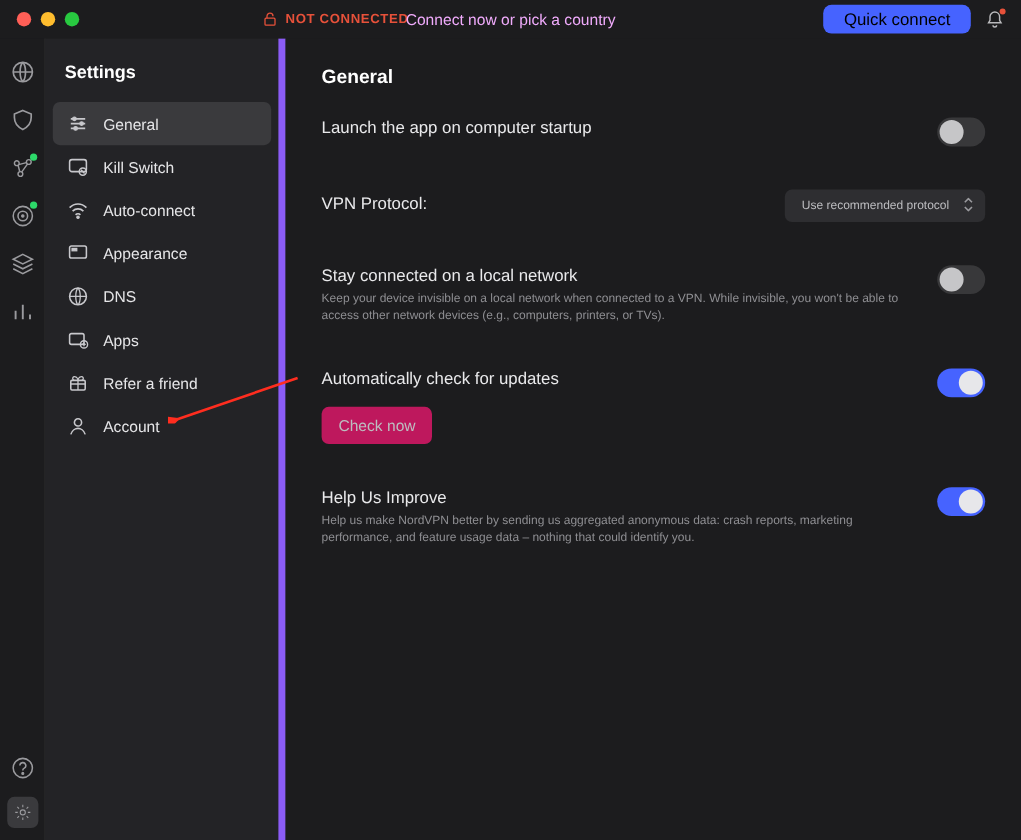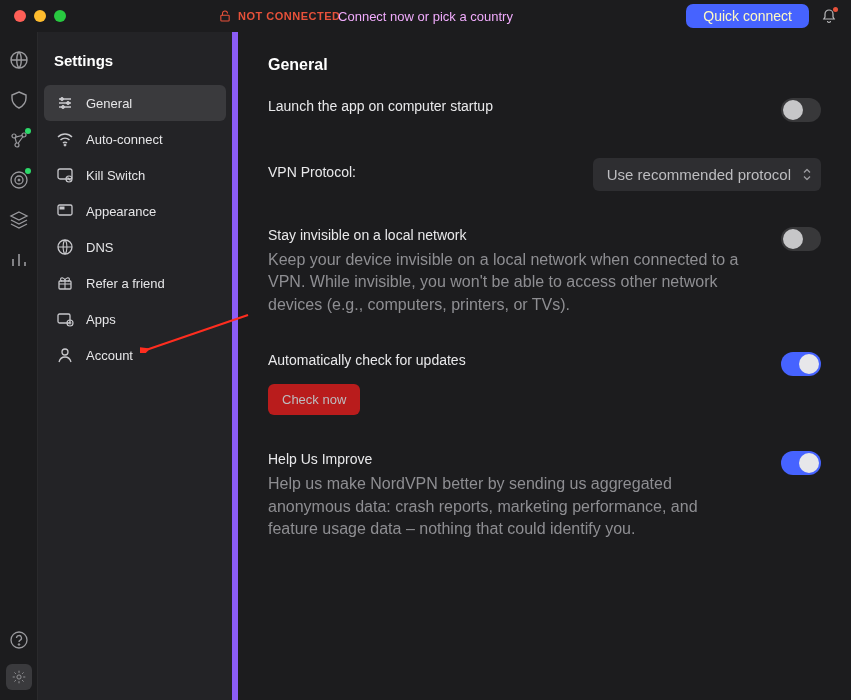--- a/index.html
+++ b/index.html
@@ -36,21 +36,21 @@
     color: #e7513a; font-weight: 700; font-size: 11px; letter-spacing: 0.5px;
   }
   .title-text {
     position: absolute; left: 50%; transform: translateX(-50%);
     color: #f0abfc; font-size: 13px; font-weight: 400;
   }
   .title-right {
     margin-left: auto; display: flex; align-items: center; gap: 12px;
   }
   .quick-connect-btn {
-    background: #4663ff; color: #fef9c3; border: none;
+    background: #4663ff; color: #000000; border: none;
     border-radius: 7px; padding: 4px 17px; font-size: 14px;
     font-weight: 400; cursor: pointer;
   }
   .bell-wrap { position: relative; width: 16px; height: 16px; }
   .bell-dot { position: absolute; top: -1px; right: -1px; width: 5px; height: 5px; border-radius: 50%; background: #e7513a; }
 
   
   .body {
     flex: 1; display: flex; min-height: 0;
   }
@@ -90,44 +90,44 @@
     overflow-y: auto; color: #d0d0d2;
   }
   .content h2 { color: #fff; font-size: 16px; font-weight: 600; margin-bottom: 24px; }
 
   .row {
     display: flex; justify-content: space-between; align-items: flex-start;
     margin-bottom: 36px; gap: 30px;
   }
   .row .left { flex: 1; }
   .row .label { color: #e9e9eb; font-size: 14px; font-weight: 400; margin-bottom: 6px; }
-  .row .desc { color: #8e8e92; font-size: 16px; line-height: 1.4; }
+  .row .desc { color: #8e8e92; font-size: 10px; line-height: 1.4; }
 
   .toggle {
     width: 40px; height: 24px; border-radius: 12px;
     position: relative; flex-shrink: 0; cursor:pointer;
   }
   .toggle .knob {
     width: 20px; height: 20px; border-radius: 50%;
     background: #c6c6c8; position: absolute; top: 2px;
   }
   .toggle.off { background: #38383a; }
   .toggle.off .knob { left: 2px; }
   .toggle.on { background: #4663ff; }
   .toggle.on .knob { right: 2px; background: #e7e7ea; }
 
   .select {
     background: #2e2e31; color: #bdbdc0; padding: 8px 30px 8px 14px;
-    border-radius: 6px; font-size: 15px; position: relative; cursor:pointer;
+    border-radius: 6px; font-size: 10px; position: relative; cursor:pointer;
     flex-shrink: 0;
   }
   .select .chevrons { position:absolute; right:10px; top:50%; transform:translateY(-50%); }
 
   .check-btn {
-    background: #b91c1c; color: #bdbdc0; border:none;
+    background: #be185d; color: #bdbdc0; border:none;
     padding: 8px 14px; border-radius: 6px; font-size: 13px; cursor:pointer;
     margin-top: 10px;
   }
 
   
   .arrow {
     position: absolute; pointer-events: none;
     left: 140px; top: 313px; width: 110px; height: 40px; z-index: 10;
   }
 </style>
@@ -228,72 +228,72 @@
             <circle cx="6" cy="5" r="1.5" fill="#c8c8cc"></circle>
             <circle cx="12" cy="9" r="1.5" fill="#c8c8cc"></circle>
             <circle cx="7" cy="13" r="1.5" fill="#c8c8cc"></circle>
           </svg>
         </span>
       <span>General</span>
     </div>
     <div class="side-item">
       <span class="icn">
           <svg viewBox="0 0 18 18" width="18" height="18" fill="none">
-            <path d="M2 7c4-4 10-4 14 0M4.5 10c2.5-2.5 6.5-2.5 9 0M7 13c1-1 3-1 4 0" stroke-width="1.4"></path>
-            <circle cx="9" cy="15" r="1" fill="#c8c8cc"></circle>
-          </svg>
-        </span>
-      <span>Auto-connect</span>
-    </div>
-    <div class="side-item">
-      <span class="icn">
-          <svg viewBox="0 0 18 18" width="18" height="18" fill="none">
             <rect x="2" y="3" width="14" height="10" rx="2" stroke-width="1.3"></rect>
             <circle cx="13" cy="13" r="3" stroke-width="1.2"></circle>
             <path d="M11.5 11.5l3 3" stroke-width="1.2"></path>
           </svg>
         </span>
       <span>Kill Switch</span>
     </div>
     <div class="side-item">
       <span class="icn">
           <svg viewBox="0 0 18 18" width="18" height="18" fill="none">
+            <path d="M2 7c4-4 10-4 14 0M4.5 10c2.5-2.5 6.5-2.5 9 0M7 13c1-1 3-1 4 0" stroke-width="1.4"></path>
+            <circle cx="9" cy="15" r="1" fill="#c8c8cc"></circle>
+          </svg>
+        </span>
+      <span>Auto-connect</span>
+    </div>
+    <div class="side-item">
+      <span class="icn">
+          <svg viewBox="0 0 18 18" width="18" height="18" fill="none">
             <rect x="2" y="3" width="14" height="10" rx="1.5" stroke-width="1.3"></rect>
             <rect x="4" y="5" width="4" height="2" fill="#c8c8cc"></rect>
           </svg>
         </span>
       <span>Appearance</span>
     </div>
     <div class="side-item">
       <span class="icn">
           <svg viewBox="0 0 18 18" width="18" height="18" fill="none">
             <circle cx="9" cy="9" r="7" stroke-width="1.3"></circle>
             <path d="M2 9h14M9 2c2.5 2.5 2.5 11.5 0 14M9 2c-2.5 2.5-2.5 11.5 0 14" stroke-width="1.1"></path>
           </svg>
         </span>
       <span>DNS</span>
-    </div>
-    <div class="side-item">
-      <span class="icn">
-          <svg viewBox="0 0 18 18" width="18" height="18" fill="none">
-            <rect x="3" y="7" width="12" height="8" rx="1" stroke-width="1.3"></rect>
-            <path d="M3 10h12M9 7v8M6 7c-2 0-2-4 1-3 1 .3 2 2 2 3M12 7c2 0 2-4-1-3-1 .3-2 2-2 3" stroke-width="1.1"></path>
-          </svg>
-        </span>
-      <span>Refer a friend</span>
     </div>
     <div class="side-item">
       <span class="icn">
           <svg viewBox="0 0 18 18" width="18" height="18" fill="none">
             <rect x="2" y="4" width="12" height="9" rx="1.5" stroke-width="1.3"></rect>
             <circle cx="14" cy="13" r="3" stroke-width="1.2"></circle>
             <path d="M14 11.5v3M12.5 13h3" stroke-width="1.2"></path>
           </svg>
         </span>
       <span>Apps</span>
+    </div>
+    <div class="side-item">
+      <span class="icn">
+          <svg viewBox="0 0 18 18" width="18" height="18" fill="none">
+            <rect x="3" y="7" width="12" height="8" rx="1" stroke-width="1.3"></rect>
+            <path d="M3 10h12M9 7v8M6 7c-2 0-2-4 1-3 1 .3 2 2 2 3M12 7c2 0 2-4-1-3-1 .3-2 2-2 3" stroke-width="1.1"></path>
+          </svg>
+        </span>
+      <span>Refer a friend</span>
     </div>
     <div class="side-item">
       <span class="icn">
           <svg viewBox="0 0 18 18" width="18" height="18" fill="none">
             <circle cx="9" cy="6" r="3" stroke-width="1.3"></circle>
             <path d="M3 16c1-3.5 4-5 6-5s5 1.5 6 5" stroke-width="1.3"></path>
           </svg>
         </span>
       <span>Account</span>
     </div>
@@ -320,21 +320,21 @@
         <span class="chevrons">
           <svg width="8" height="12" viewBox="0 0 8 12" fill="none">
               <path d="M1 4l3-3 3 3M1 8l3 3 3-3" stroke="#9a9a9e" stroke-width="1.3"></path>
             </svg>
         </span>
       </div>
     </div>
 
     <div class="row">
       <div class="left">
-        <div class="label">Stay invisible on a local network</div>
+        <div class="label">Stay connected on a local network</div>
         <div class="desc">Keep your device invisible on a local network when connected to a VPN. While invisible, you won't be able to access other network devices (e.g., computers, printers, or TVs).</div>
       </div>
       <div class="toggle off">
           <div class="knob"></div>
         </div>
     </div>
 
     <div class="row">
       <div class="left">
         <div class="label">Automatically check for updates</div>

